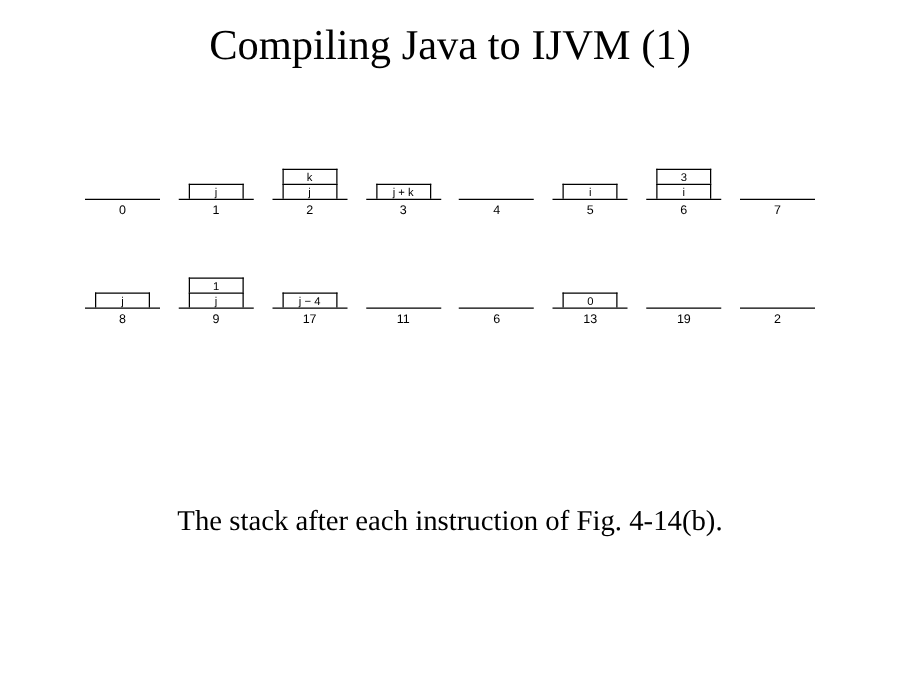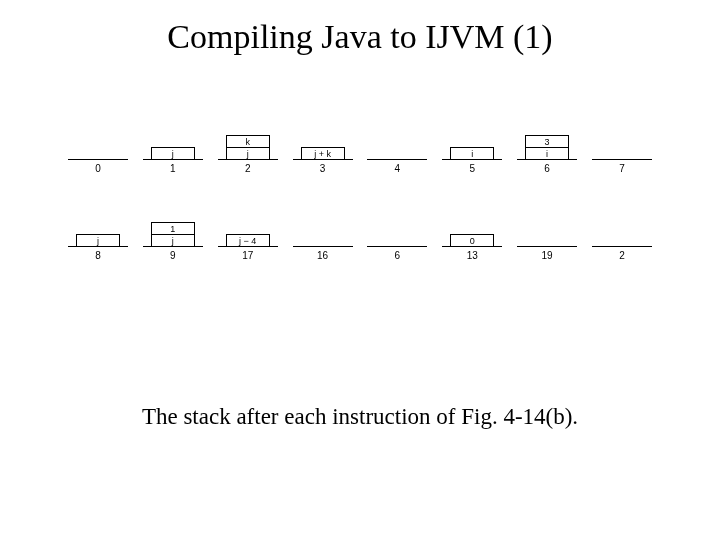--- a/index.html
+++ b/index.html
@@ -163,21 +163,21 @@
         <div class="col">
           <div class="stack">
             <div class="cell">j − 4</div>
           </div>
           <div class="baseline"></div>
           <div class="label">17</div>
         </div>
         <div class="col">
           <div class="stack"></div>
           <div class="baseline"></div>
-          <div class="label">16</div>
+          <div class="label">11</div>
         </div>
         <div class="col">
           <div class="stack"></div>
           <div class="baseline"></div>
           <div class="label">6</div>
         </div>
         <div class="col">
           <div class="stack">
             <div class="cell">0</div>
           </div>

